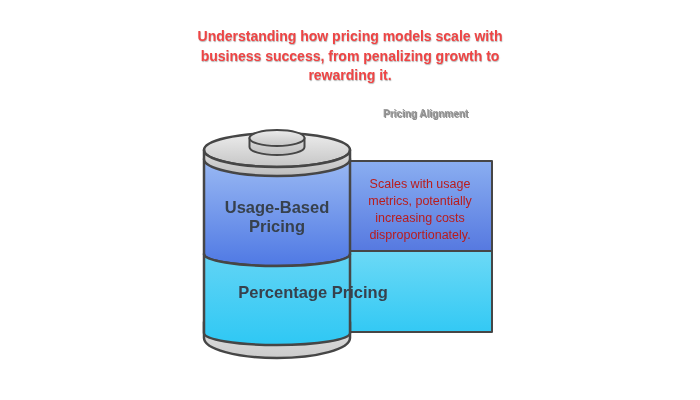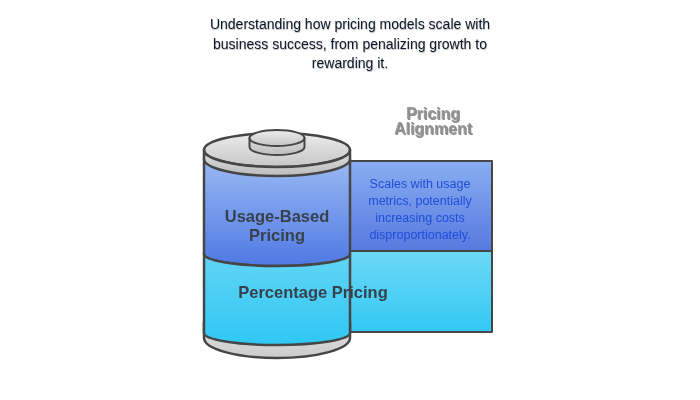--- a/index.html
+++ b/index.html
@@ -15,63 +15,63 @@
     overflow: hidden;
     background: #ffffff;
   }
   .stage svg {
     position: absolute;
     left: 0;
     top: 0;
   }
   .diagram-title {
     position: absolute;
-    top: 15px;
+    top: 27px;
     left: 185px;
     width: 330px;
     text-align: center;
     font-size: 14px;
     line-height: 19.5px;
-    font-weight: 400;
-    color: #0f172a;
+    font-weight: 700;
+    color: #ef4444;
     text-shadow: 0.5px 0.5px 1px rgba(90,90,90,0.45);
   }
   .col-header {
     position: absolute;
     top: 107px;
     left: 384px;
     width: 100px;
-    text-align: center;
-    font-size: 16px;
+    text-align: left;
+    font-size: 10px;
     line-height: 15px;
     font-weight: 700;
     color: #8f8f8f;
     text-shadow: -1px -1px 0 rgba(80,80,80,0.55);
   }
   .seg-label {
     position: absolute;
     left: 202px;
     width: 150px;
     text-align: center;
     font-size: 16.5px;
     line-height: 19px;
     font-weight: 700;
     color: #37414d;
   }
-  .seg-label.l1 { top: 198px; margin-top: 9px; }
+  .seg-label.l1 { top: 198px; }
   .seg-label.l2 { top: 283px; margin-left: 36px; }
   .box-text {
     position: absolute;
     left: 358px;
     width: 124px;
     text-align: center;
     font-size: 12.5px;
     line-height: 17px;
     font-weight: 400;
-    color: #1d4ed8;
+    color: #b91c1c;
   }
   .box-text.b1 { top: 176px; }
   .box-text.b2 { top: 272px; }
   .shape {
     stroke: #464646;
     stroke-linejoin: round;
   }
   .cyl { stroke-width: 2.5; }
   .box { stroke-width: 2; }
   .knob { stroke-width: 2; }

